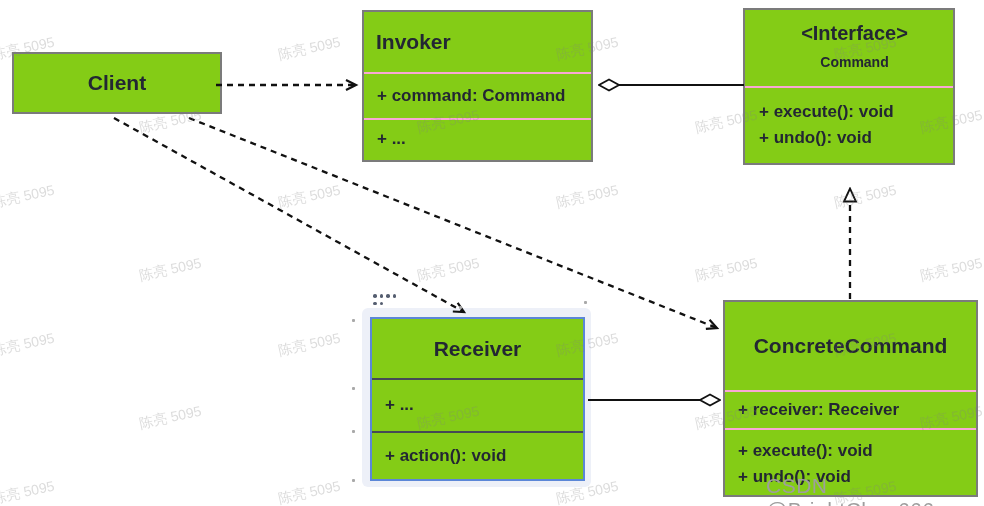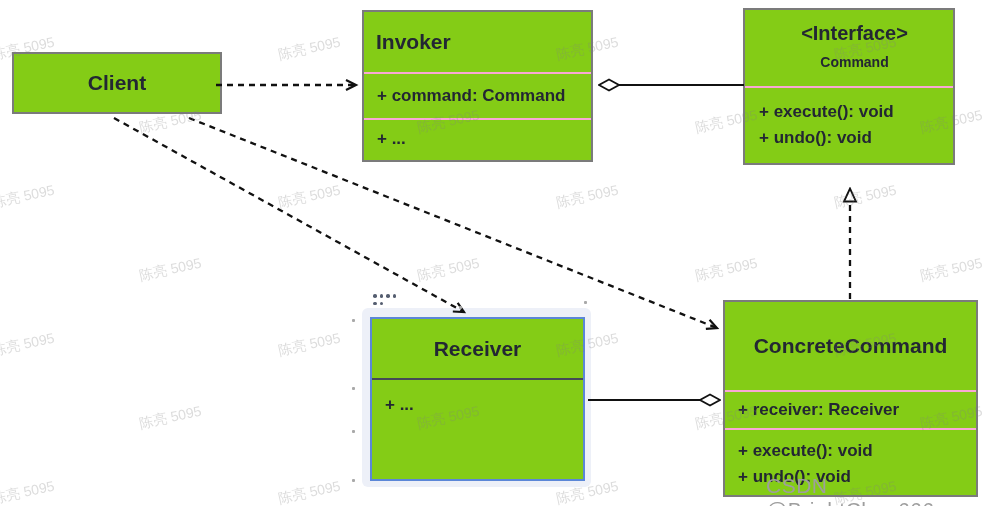--- a/index.html
+++ b/index.html
@@ -105,20 +105,23 @@
   <div class="anchor-dot" style="left:352px;top:430px;"></div>
   <div class="anchor-dot" style="left:352px;top:479px;"></div>
   <div class="anchor-dot" style="left:459px;top:306px;"></div>
   <div class="anchor-dot" style="left:584px;top:301px;"></div>
 
   <div class="uml-box" id="receiver-box" style="left:370px;top:317px;width:215px;height:164px;">
     <div class="sect uml-title center" style="height:59px;">Receiver</div>
     <div class="sect" style="height:53px;">
       <div class="member" style="line-height:50px;">+ ...</div>
     </div>
+    <div class="sect" style="height:48px;">
+      <div class="member" style="line-height:46px;">+ action(): void</div>
+    </div>
   </div>
 
   <div class="uml-box" style="left:723px;top:300px;width:255px;height:197px;">
     <div class="sect uml-title center" style="height:88px;">ConcreteCommand</div>
     <div class="sect" style="height:38px;">
       <div class="member" style="line-height:36px;">+ receiver: Receiver</div>
     </div>
     <div class="sect" style="height:67px;padding-top:8px;">
       <div class="member" style="line-height:26px;">+ execute(): void</div>
       <div class="member" style="line-height:26px;">+ undo(): void</div>

